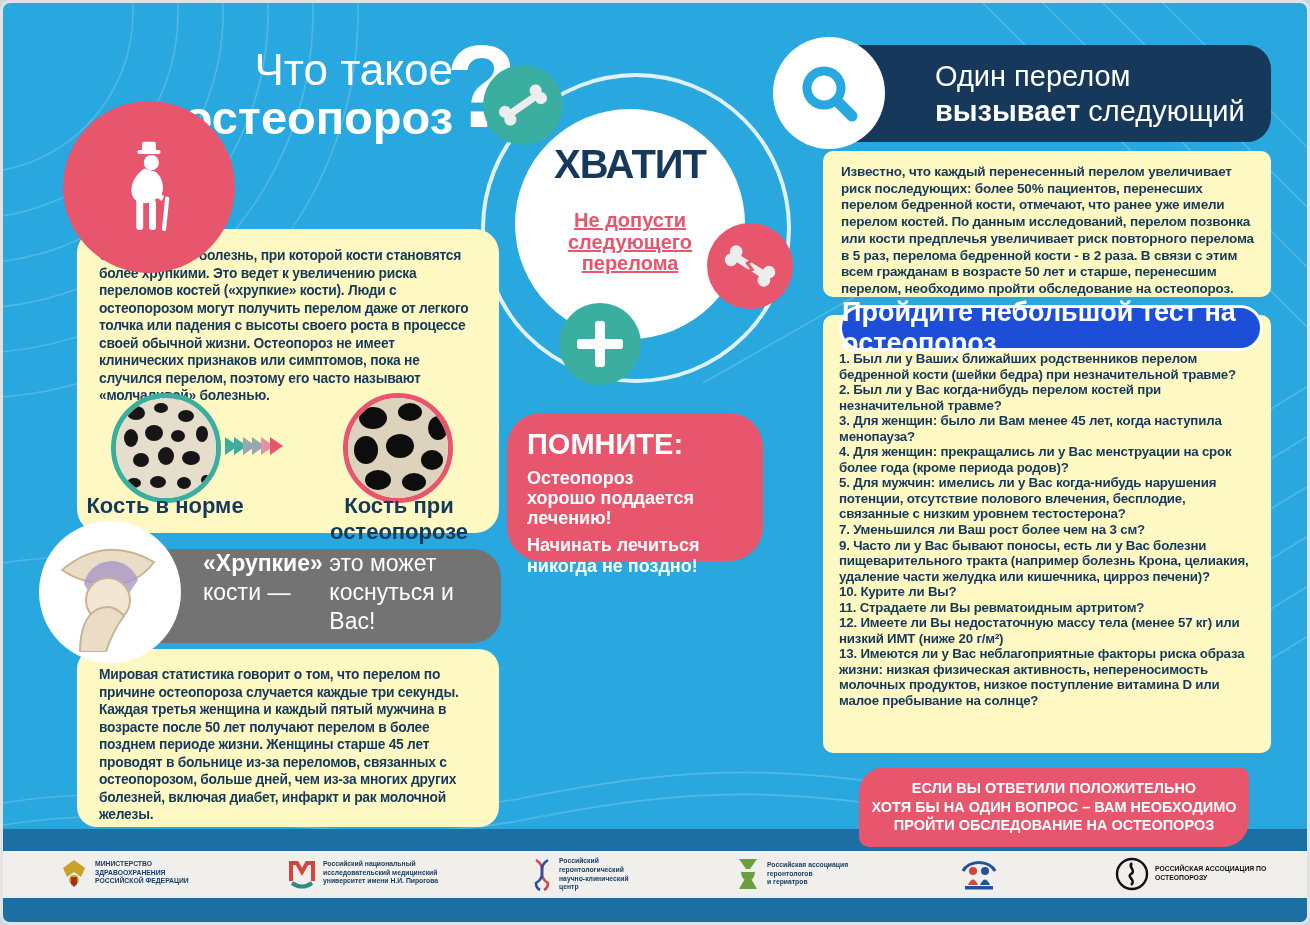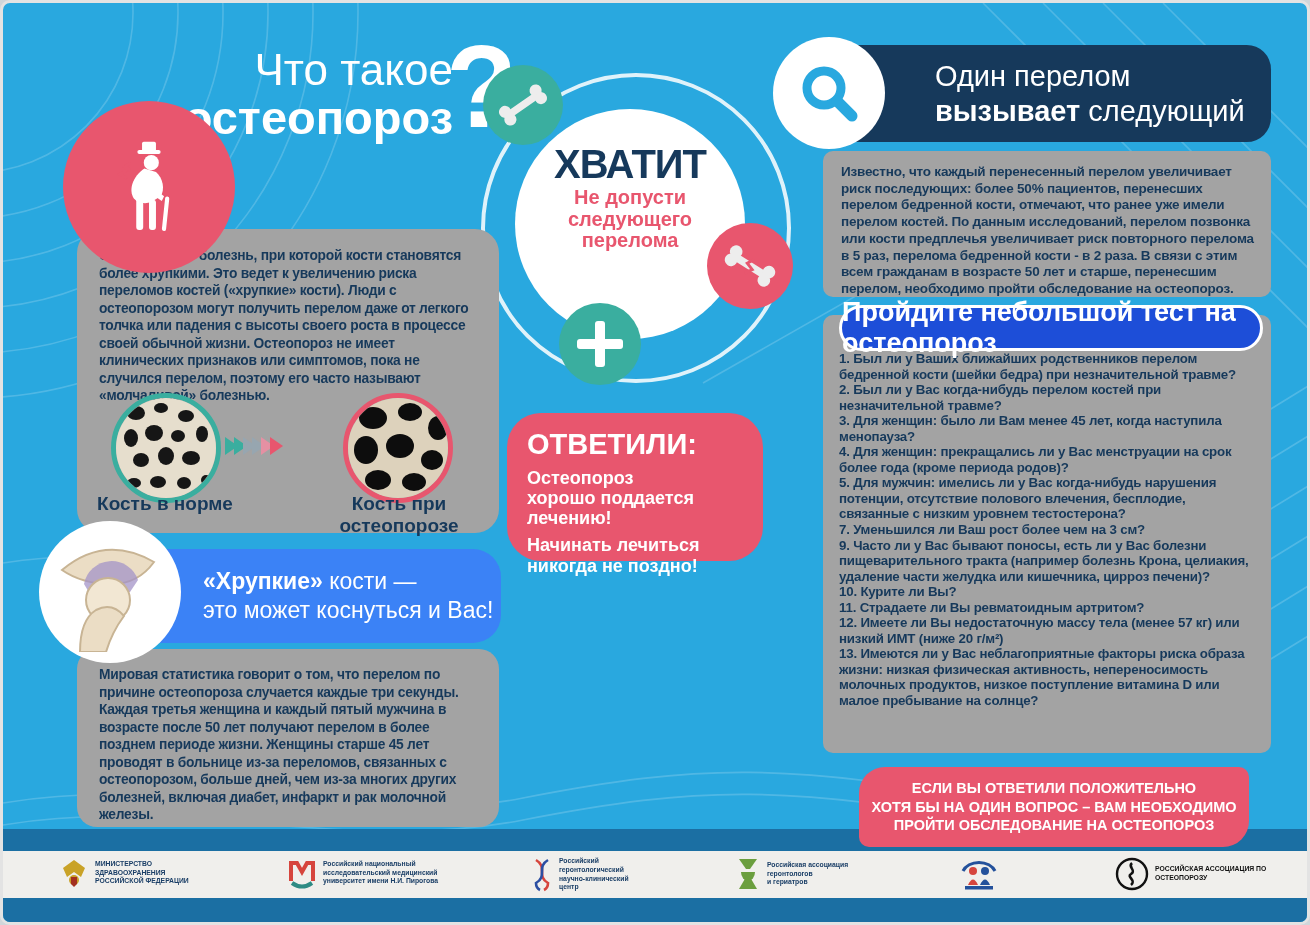--- a/index.html
+++ b/index.html
@@ -11,46 +11,46 @@
   
   .swirls{position:absolute;left:0;top:0;z-index:0;pointer-events:none;}
 
   
   .title{left:140px;top:44px;width:310px;text-align:right;color:#fff;z-index:3;line-height:1.05;}
   .title-l1{font-size:44px;font-weight:400;}
   .title-l2{font-size:47px;font-weight:800;}
   .qmark{left:443px;top:26px;font-size:116px;font-weight:800;color:#fff;z-index:3;line-height:1;}
   .person-circle{left:60px;top:98px;width:172px;height:172px;background:#E8566E;border-radius:50%;z-index:4;
                  display:flex;align-items:center;justify-content:center;}
-  .card{background:#a3a3a3;border-radius:24px;box-sizing:border-box;z-index:2;position:absolute;}
+  .card{background:#fef9c3;border-radius:24px;box-sizing:border-box;z-index:2;position:absolute;}
   .card1{left:74px;top:226px;width:422px;height:304px;padding:18px 18px 0 22px;}
   .body-text{font-size:13.8px;font-weight:700;color:#16395B;line-height:1.27;letter-spacing:-0.25px;}
   .bone-circle{position:absolute;width:110px;height:110px;border-radius:50%;overflow:hidden;box-sizing:border-box;z-index:3;}
   .bone-normal{left:108px;top:390px;border:5px solid #3AAE9F;}
   .bone-osteo{left:340px;top:390px;border:5px solid #E8566E;}
   .bone-circle svg{width:100%;height:100%;display:block;}
   .arrows{left:226px;top:434px;display:flex;z-index:3;}
   .chev{width:0;height:0;border-top:9px solid transparent;border-bottom:9px solid transparent;margin-left:-4px;}
-  .cap{position:absolute;top:490px;text-align:center;font-size:19px;font-weight:800;color:#16395B;z-index:3;}
+  .cap{position:absolute;top:490px;text-align:center;font-size:22px;font-weight:800;color:#16395B;z-index:3;}
   .cap1{left:82px;width:160px;}
   .cap2{left:296px;width:200px;}
-  .fragile-banner{left:96px;top:546px;width:402px;height:94px;background:#3b82f6;border-radius:22px 28px 28px 40px;
-                  z-index:3;display:flex;flex-direction:column;justify-content:center;padding-left:104px;box-sizing:border-box;}
+  .fragile-banner{left:96px;top:546px;width:402px;height:94px;background:#737373;border-radius:22px 28px 28px 40px;
+                  z-index:3;display:flex;justify-content:center;padding-left:104px;box-sizing:border-box;}
   .banner-line{font-size:23px;color:#fff;line-height:1.25;font-weight:400;}
   .banner-line b{font-weight:800;}
   .hip-circle{left:36px;top:518px;width:142px;height:142px;background:#fff;border-radius:50%;z-index:4;
               display:flex;align-items:center;justify-content:center;overflow:hidden;}
   .card2{left:74px;top:646px;width:422px;height:178px;padding:17px 18px 0 22px;border-radius:20px;}
 
   
   .orbit{left:478px;top:70px;width:302px;height:302px;border:4px solid rgba(255,255,255,.85);border-radius:50%;z-index:1;}
   .big-circle{left:512px;top:106px;width:230px;height:230px;background:#fff;border-radius:50%;z-index:2;
               text-align:center;padding-top:36px;box-sizing:border-box;}
   .enough{font-size:40px;font-weight:800;color:#16395B;line-height:0.98;letter-spacing:-1px;}
-  .enough-sub{margin-top:3px;font-size:20px;font-weight:800;color:#E8566E;line-height:1.08;}
+  .enough-sub{margin-top:26px;font-size:20px;font-weight:800;color:#E8566E;line-height:1.08;text-decoration:underline;}
   .mini{position:absolute;border-radius:50%;z-index:3;display:flex;align-items:center;justify-content:center;}
   .tealbone{left:480px;top:62px;width:80px;height:80px;background:#3AAE9F;}
   .pinkbone{left:704px;top:220px;width:86px;height:86px;background:#E8566E;}
   .pluscircle{left:556px;top:300px;width:82px;height:82px;background:#3AAE9F;}
   .plus-h{position:absolute;width:46px;height:10px;background:#fff;border-radius:3px;}
   .plus-v{position:absolute;width:10px;height:46px;background:#fff;border-radius:3px;}
   .remember{left:504px;top:410px;width:256px;height:148px;background:#E8566E;border-radius:34px;z-index:2;
             padding:15px 20px;box-sizing:border-box;}
   .rem-title{font-size:29px;font-weight:800;color:#fff;}
   .rem-body{font-size:18px;font-weight:700;color:#fff;line-height:1.12;margin-top:7px;}
@@ -238,21 +238,21 @@
         </g>
       <polyline points="30,6 26,13 34,16 29,23" fill="none" stroke="#E8566E" stroke-width="3"></polyline>
     </svg>
   </div>
   <div class="abs mini pluscircle">
     <span class="plus-h"></span>
     <span class="plus-v"></span>
   </div>
 
   <div class="abs remember">
-    <div class="rem-title">ОТВЕТИЛИ:</div>
+    <div class="rem-title">ПОМНИТЕ:</div>
     <div class="rem-body pre">Остеопороз
 хорошо поддается лечению!</div>
     <div class="rem-body pre">Начинать лечиться
 никогда не поздно!</div>
   </div>
 
 
   <div class="abs hdr-bar">
     <div class="hdr-line">Один перелом</div>
     <div class="hdr-line"><b>вызывает</b><span> следующий</span></div>

